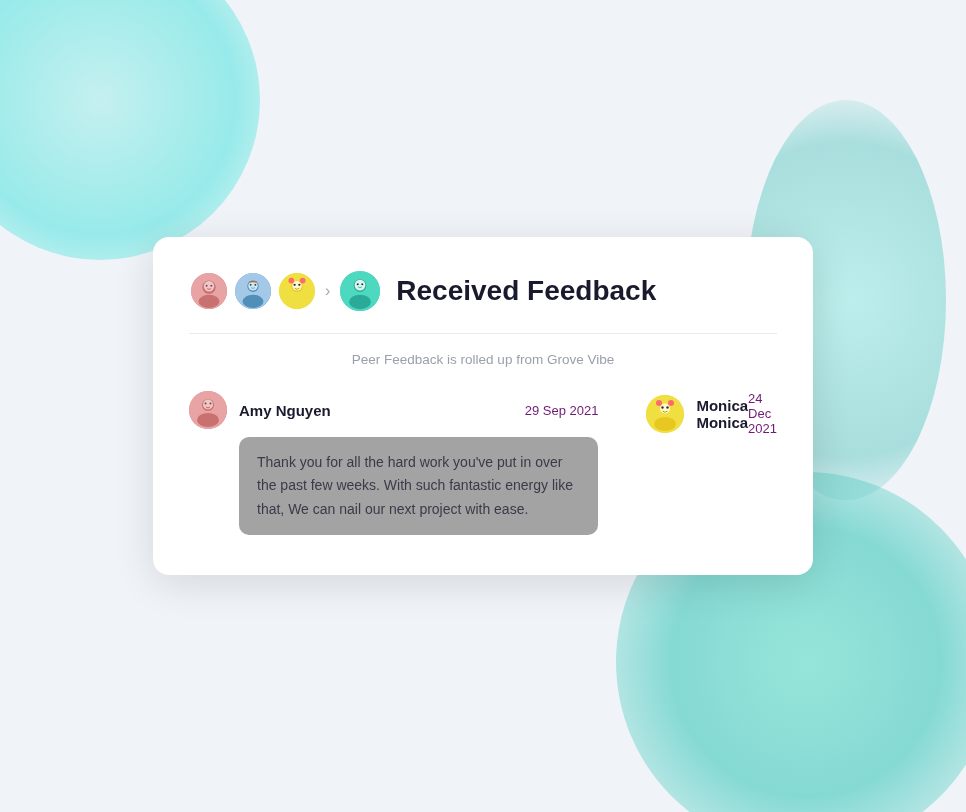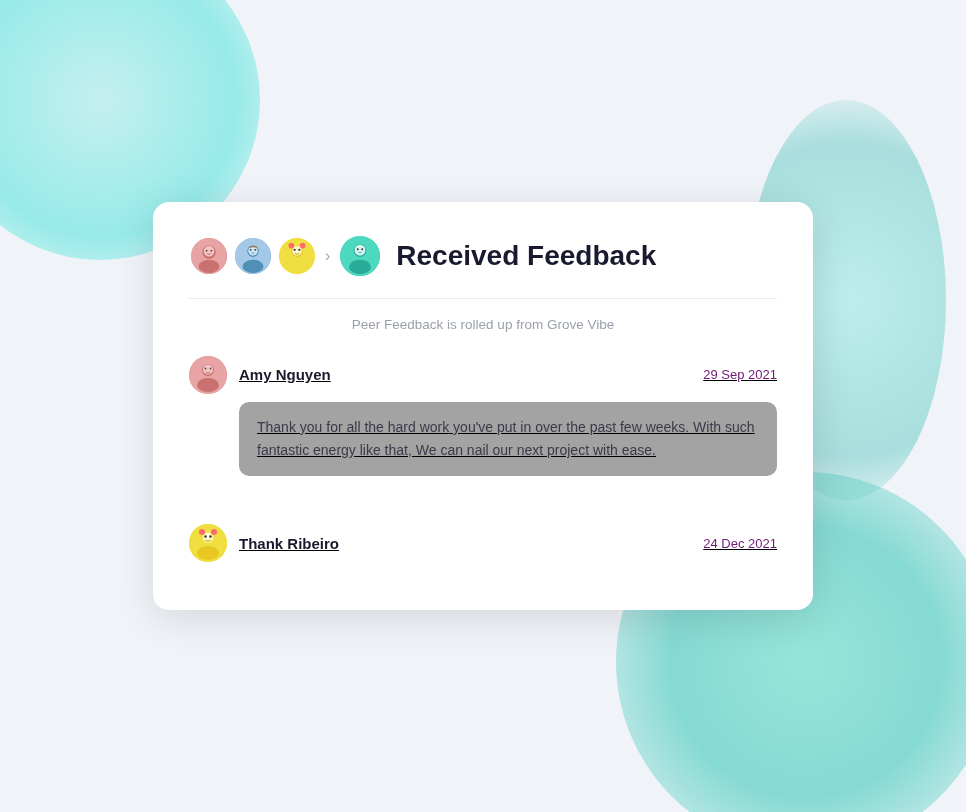--- a/index.html
+++ b/index.html
@@ -115,23 +115,22 @@
 
     .subtitle {
       text-align: center;
       margin: 18px 0 24px 0;
       color: #9aa0ab;
       font-size: 13.5px;
     }
 
     .feedback-list {
       display: flex;
-      flex-direction: column;
+      flex-direction: row;
       gap: 24px;
-      text-decoration: underline;
     }
 
     .feedback-item {
       display: flex;
       flex-direction: column;
       gap: 0;
     }
 
     .feedback-meta {
       display: flex;
@@ -288,19 +287,19 @@
             <circle cx="19" cy="19" r="19" fill="#f0df40"></circle>
             <circle cx="19" cy="13.5" r="5" fill="#fff8d0"></circle>
             <circle cx="16.5" cy="12.5" r="1.2" fill="#333"></circle>
             <circle cx="21.5" cy="12.5" r="1.2" fill="#333"></circle>
             <path d="M16.5 16 Q19 18.5 21.5 16" stroke="#c0a000" stroke-width="1" fill="none"></path>
             <circle cx="13" cy="8" r="3" fill="#ff6b6b"></circle>
             <circle cx="25" cy="8" r="3" fill="#ff6b6b"></circle>
             <ellipse cx="19" cy="29" rx="11" ry="7" fill="#e8c820"></ellipse>
           </svg>
         </div>
-        <span class="feedback-name">Thank Ribeiro</span>
+        <span class="feedback-name">Monica Monica</span>
         <span class="feedback-date">24 Dec 2021</span>
       </div>
     </div>
 
   </div>
 </div>
 
 </body></html>

